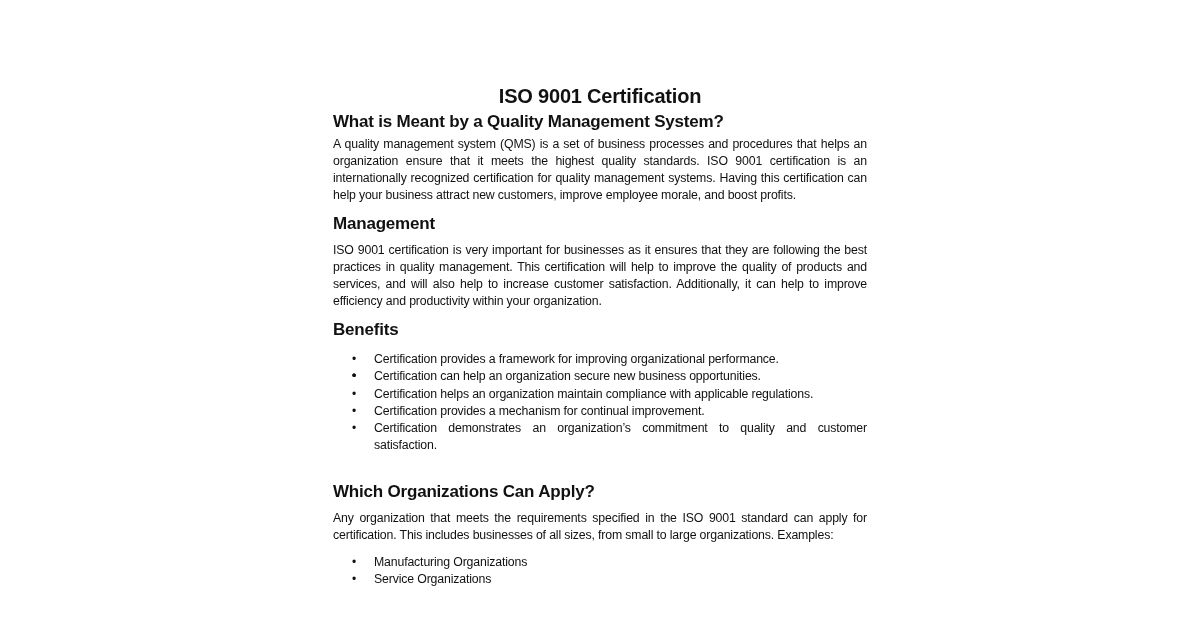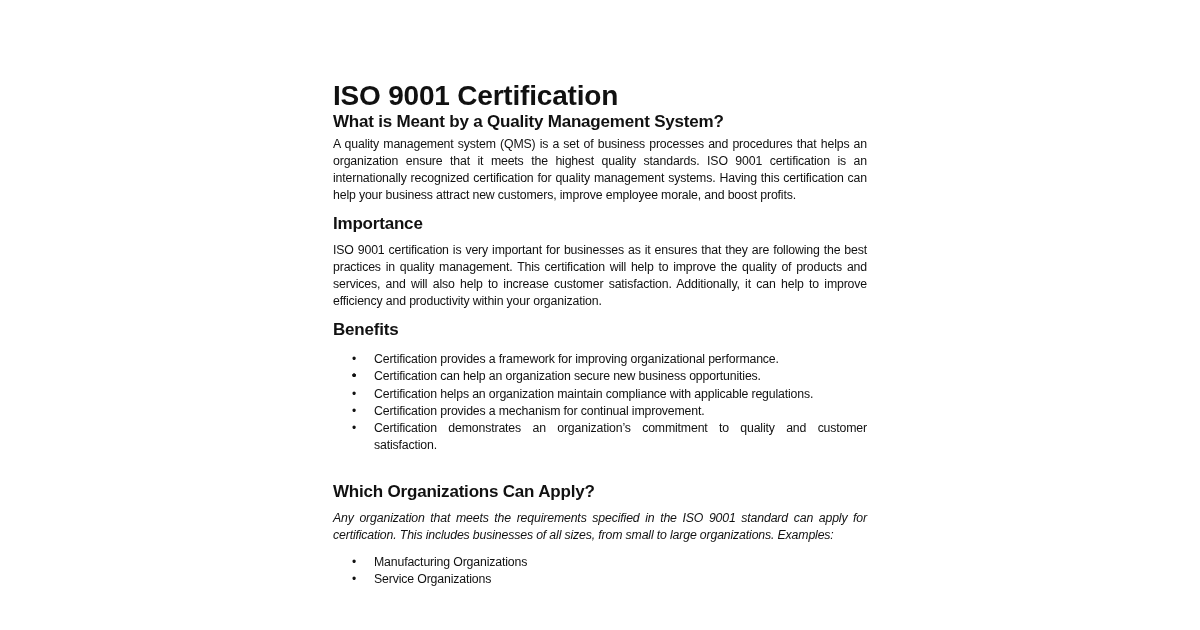--- a/index.html
+++ b/index.html
@@ -2,21 +2,21 @@
 <html><head>
   <meta charset="utf-8">
   <style>
     html, body { margin: 0; padding: 0; background: #ffffff; }
     body { width: 1200px; height: 630px; overflow: hidden; position: relative; }
     .page {
       position: absolute; left: 333px; top: 81px; width: 534px;
       font-family: "Liberation Sans", sans-serif; color: #111111;
     }
     .title {
-      font-size: 28px; font-weight: bold; text-align: left; margin: 0;
+      font-size: 20px; font-weight: bold; text-align: center; margin: 0;
       height: 30px; line-height: 30px; letter-spacing: -0.2px;
     }
     h2 {
       font-size: 17px; font-weight: bold; margin: 0; line-height: 22px; letter-spacing: -0.2px;
     }
     p {
       font-size: 12.3px; line-height: 17px; margin: 0; text-align: justify;
       letter-spacing: -0.15px;
     }
     ul { margin: 0; padding: 0; list-style: none; }
@@ -27,33 +27,33 @@
     li .bullet {
       position: absolute; left: 19px; top: 0; font-size: 12px;
     }
     .h-qms { }
     .p-qms { margin-top: 3px; }
     .h-imp { margin-top: 9px; }
     .p-imp { margin-top: 7px; }
     .h-ben { margin-top: 9px; }
     .l-ben { margin-top: 10px; }
     .h-apply { margin-top: 26px; }
-    .p-apply { margin-top: 7px; font-style: italic; }
+    .p-apply { margin-top: 7px; }
     .l-apply { margin-top: 10px; }
   </style>
 </head>
 <body>
 
 <div class="page">
   <h1 class="title">ISO 9001 Certification</h1>
 
   <h2 class="h-qms">What is Meant by a Quality Management System?</h2>
   <p class="p-qms">A quality management system (QMS) is a set of business processes and procedures that helps an organization ensure that it meets the highest quality standards. ISO 9001 certification is an internationally recognized certification for quality management systems. Having this certification can help your business attract new customers, improve employee morale, and boost profits.</p>
 
-  <h2 class="h-imp">Importance</h2>
+  <h2 class="h-imp">Management</h2>
   <p class="p-imp">ISO 9001 certification is very important for businesses as it ensures that they are following the best practices in quality management. This certification will help to improve the quality of products and services, and will also help to increase customer satisfaction. Additionally, it can help to improve efficiency and productivity within your organization.</p>
 
   <h2 class="h-ben">Benefits</h2>
   <ul class="l-ben">
     <li><span class="bullet">•</span><span>Certification provides a framework for improving organizational performance.</span></li>
     <li><span class="bullet">•</span></li>
     <li><span class="bullet">•</span></li>
     <li><span class="bullet">•</span><span>Certification can help an organization secure new business opportunities.</span></li>
     <li><span class="bullet">•</span><span>Certification helps an organization maintain compliance with applicable regulations.</span></li>
     <li><span class="bullet">•</span><span>Certification provides a mechanism for continual improvement.</span></li>

